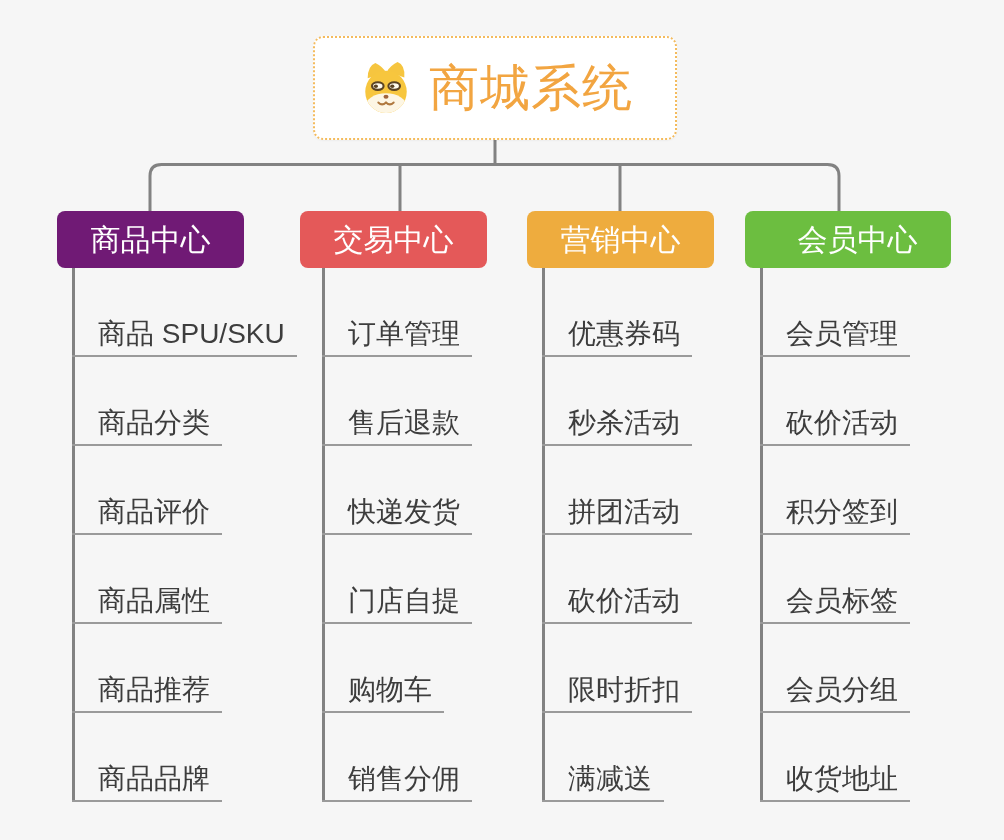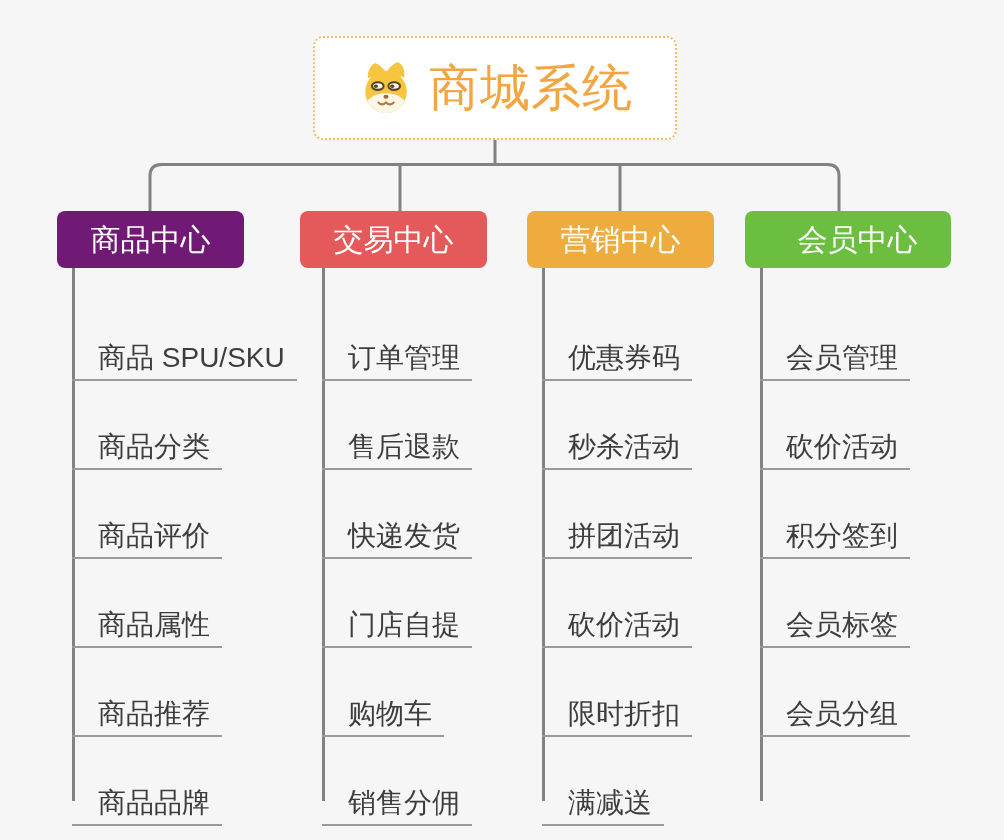--- a/index.html
+++ b/index.html
@@ -38,21 +38,20 @@
   .branch.b3{left:745px;background:#6cbe40;padding-left:19px;}
 
   
   .leaf{
     position:absolute;box-sizing:border-box;height:42px;
     padding:0 12px 7px 26px;
     border-bottom:2px solid #9a9a9a;
     display:flex;align-items:flex-end;
     font-size:28px;line-height:1;color:#3d3d3d;white-space:nowrap;
     width:max-content;
-    margin-top:24px;
   }
   .c0{left:72px;} .c1{left:322px;} .c2{left:542px;} .c3{left:760px;}
   .r0{top:315px;} .r1{top:404px;} .r2{top:493px;}
   .r3{top:582px;} .r4{top:671px;} .r5{top:760px;}
 </style>
 </head>
 <body>
 
 <div class="canvas">
 
@@ -132,14 +131,15 @@
   <div class="leaf c2 r2">拼团活动</div>
   <div class="leaf c2 r3">砍价活动</div>
   <div class="leaf c2 r4">限时折扣</div>
   <div class="leaf c2 r5">满减送</div>
 
   <div class="leaf c3 r0">会员管理</div>
   <div class="leaf c3 r1">砍价活动</div>
   <div class="leaf c3 r2">积分签到</div>
   <div class="leaf c3 r3">会员标签</div>
   <div class="leaf c3 r4">会员分组</div>
+  <div class="leaf c3 r5">收货地址</div>
 
 </div>
 
 </body></html>

